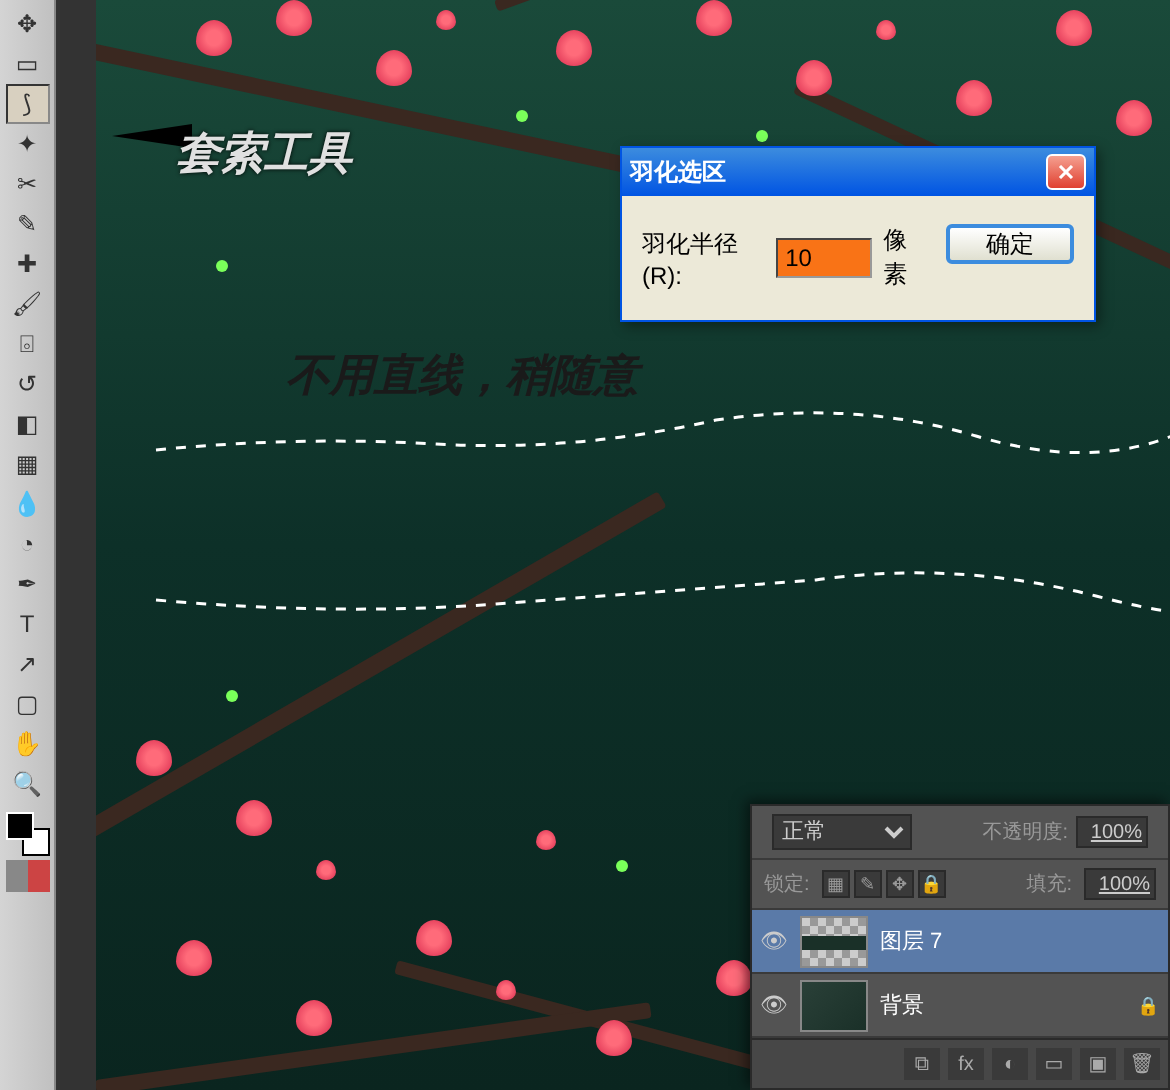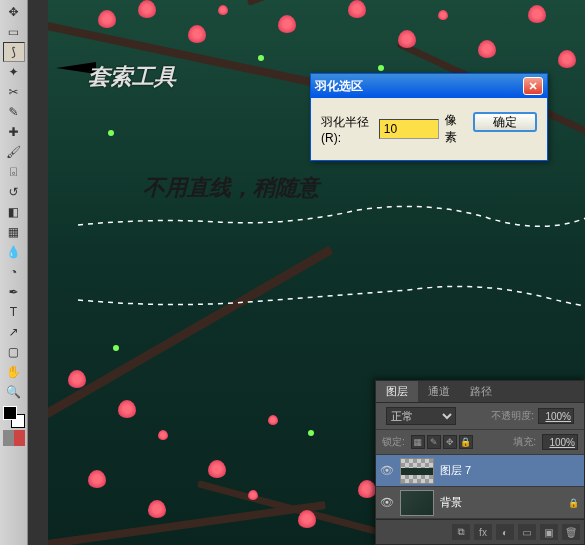--- a/index.html
+++ b/index.html
@@ -64,21 +64,21 @@
 .dialog-title { flex: 1; }
 .dialog-close {
   width: 20px; height: 18px; background: linear-gradient(to bottom, #f5a090, #e04030);
   border: 1px solid #fff; border-radius: 3px;
   display: flex; align-items: center; justify-content: center;
   color: #fff; font-size: 11px; font-weight: bold; cursor: pointer;
 }
 .dialog-body { padding: 14px 10px; display: flex; gap: 10px; }
 .dialog-left { flex: 1; display: flex; align-items: center; gap: 6px; font-size: 12px; }
 .dialog-input {
-  width: 60px; height: 20px; border: 1px inset #999; background: #fde047;
+  width: 48px; height: 20px; border: 1px inset #999; background: #f97316;
   padding: 0 4px; font-size: 12px;
 }
 .dialog-btns { display: flex; flex-direction: column; gap: 6px; }
 .dialog-btn {
   width: 64px; height: 20px; background: linear-gradient(to bottom, #fff, #e0e0d0);
   border: 1px solid #888; border-radius: 3px; font-size: 12px;
   display: flex; align-items: center; justify-content: center; cursor: pointer;
 }
 .dialog-btn.primary { border: 2px solid #3c8cde; }
 
@@ -217,25 +217,20 @@
       <input class="dialog-input" value="10" style="">
       <span>像素</span>
     </div>
     <div class="dialog-btns">
       <div class="dialog-btn primary">确定</div>
     </div>
   </div>
 </div>
 
 <div class="layers-panel">
-  <div class="panel-tabs">
-    <div class="panel-tab active">图层</div>
-    <div class="panel-tab">通道</div>
-    <div class="panel-tab">路径</div>
-  </div>
   <div class="panel-row1">
     <select class="panel-select">
       <option>正常</option>
     </select>
     <span style="flex:1"></span>
     <span class="panel-label">不透明度:</span>
     <input class="panel-num" value="100%" style="">
   </div>
   <div class="panel-row2">
     <span>锁定:</span>

